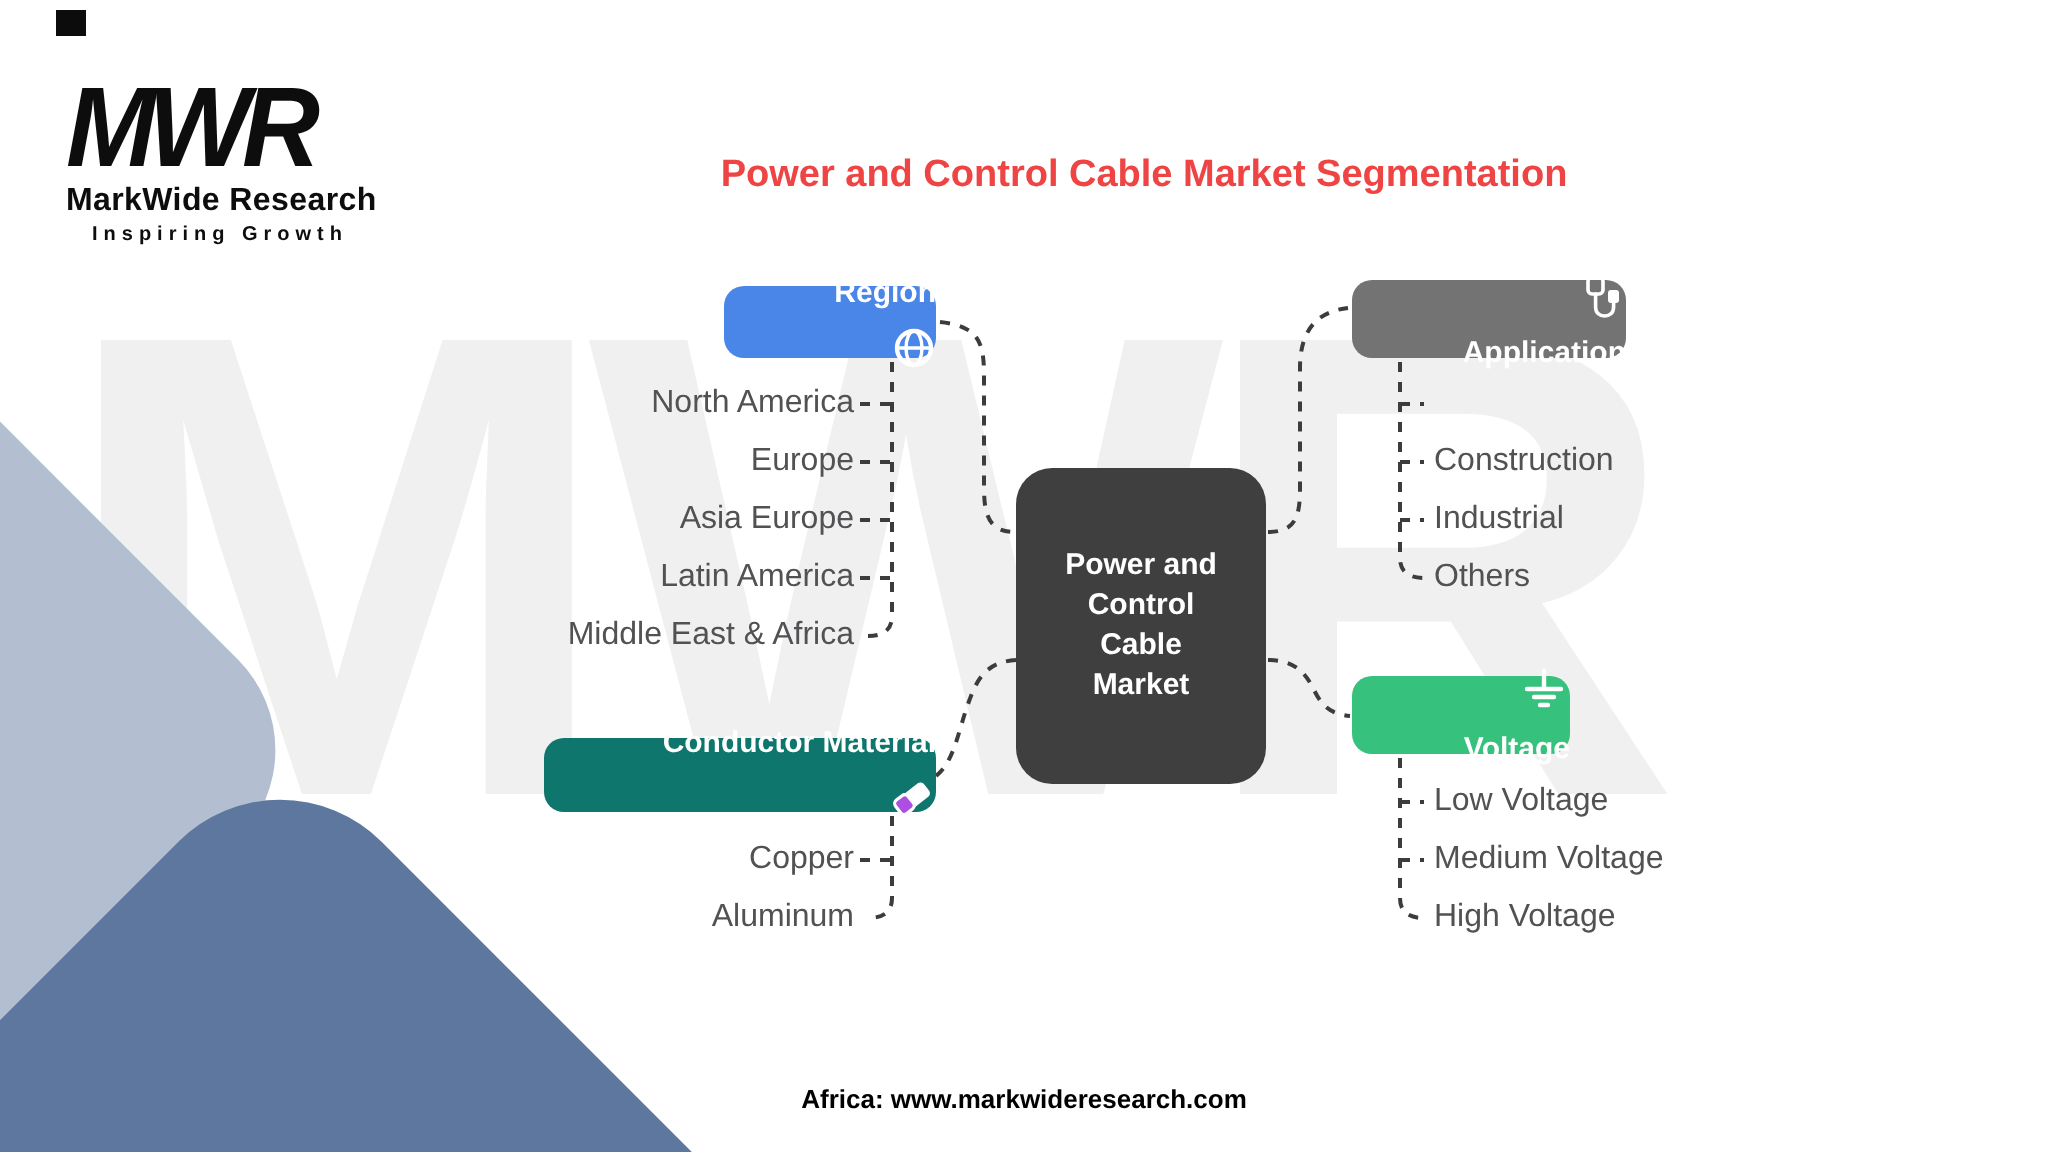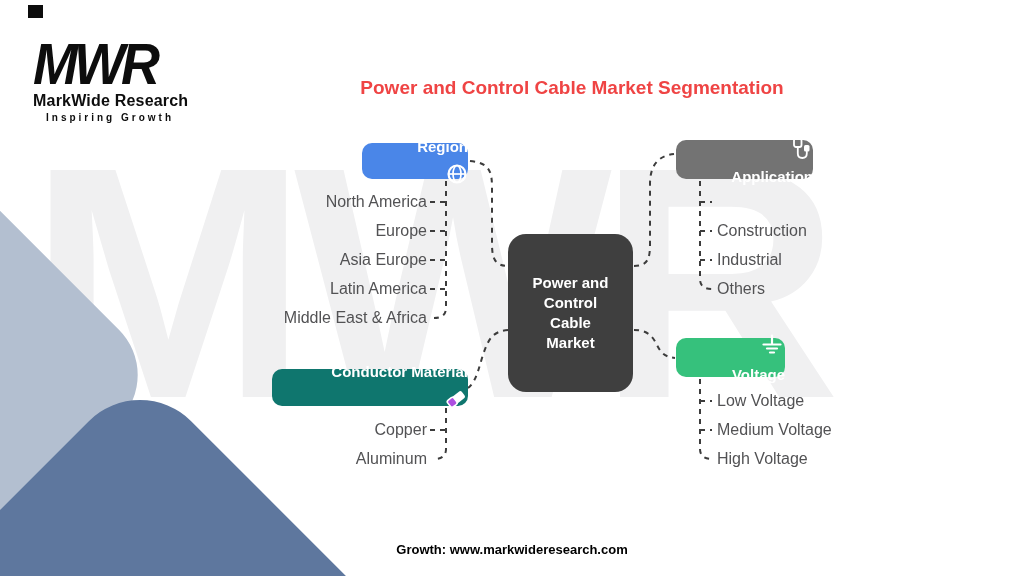--- a/index.html
+++ b/index.html
@@ -194,15 +194,15 @@
   <div class="seg-item align-l" style="left:717px; top:250px;">Industrial</div>
   <div class="seg-item align-l" style="left:717px; top:279px;">Others</div>
 
   <div class="seg-item align-r" style="left:207px; top:420px;">Copper</div>
   <div class="seg-item align-r" style="left:207px; top:449px;">Aluminum</div>
 
   <div class="seg-item align-l" style="left:717px; top:391px;">Low Voltage</div>
   <div class="seg-item align-l" style="left:717px; top:420px;">Medium Voltage</div>
   <div class="seg-item align-l" style="left:717px; top:449px;">High Voltage</div>
 
-  <div class="footer-source">Growth: www.markwideresearch.com</div>
+  <div class="footer-source">Africa: www.markwideresearch.com</div>
 
 </div>
 
 </body></html>

